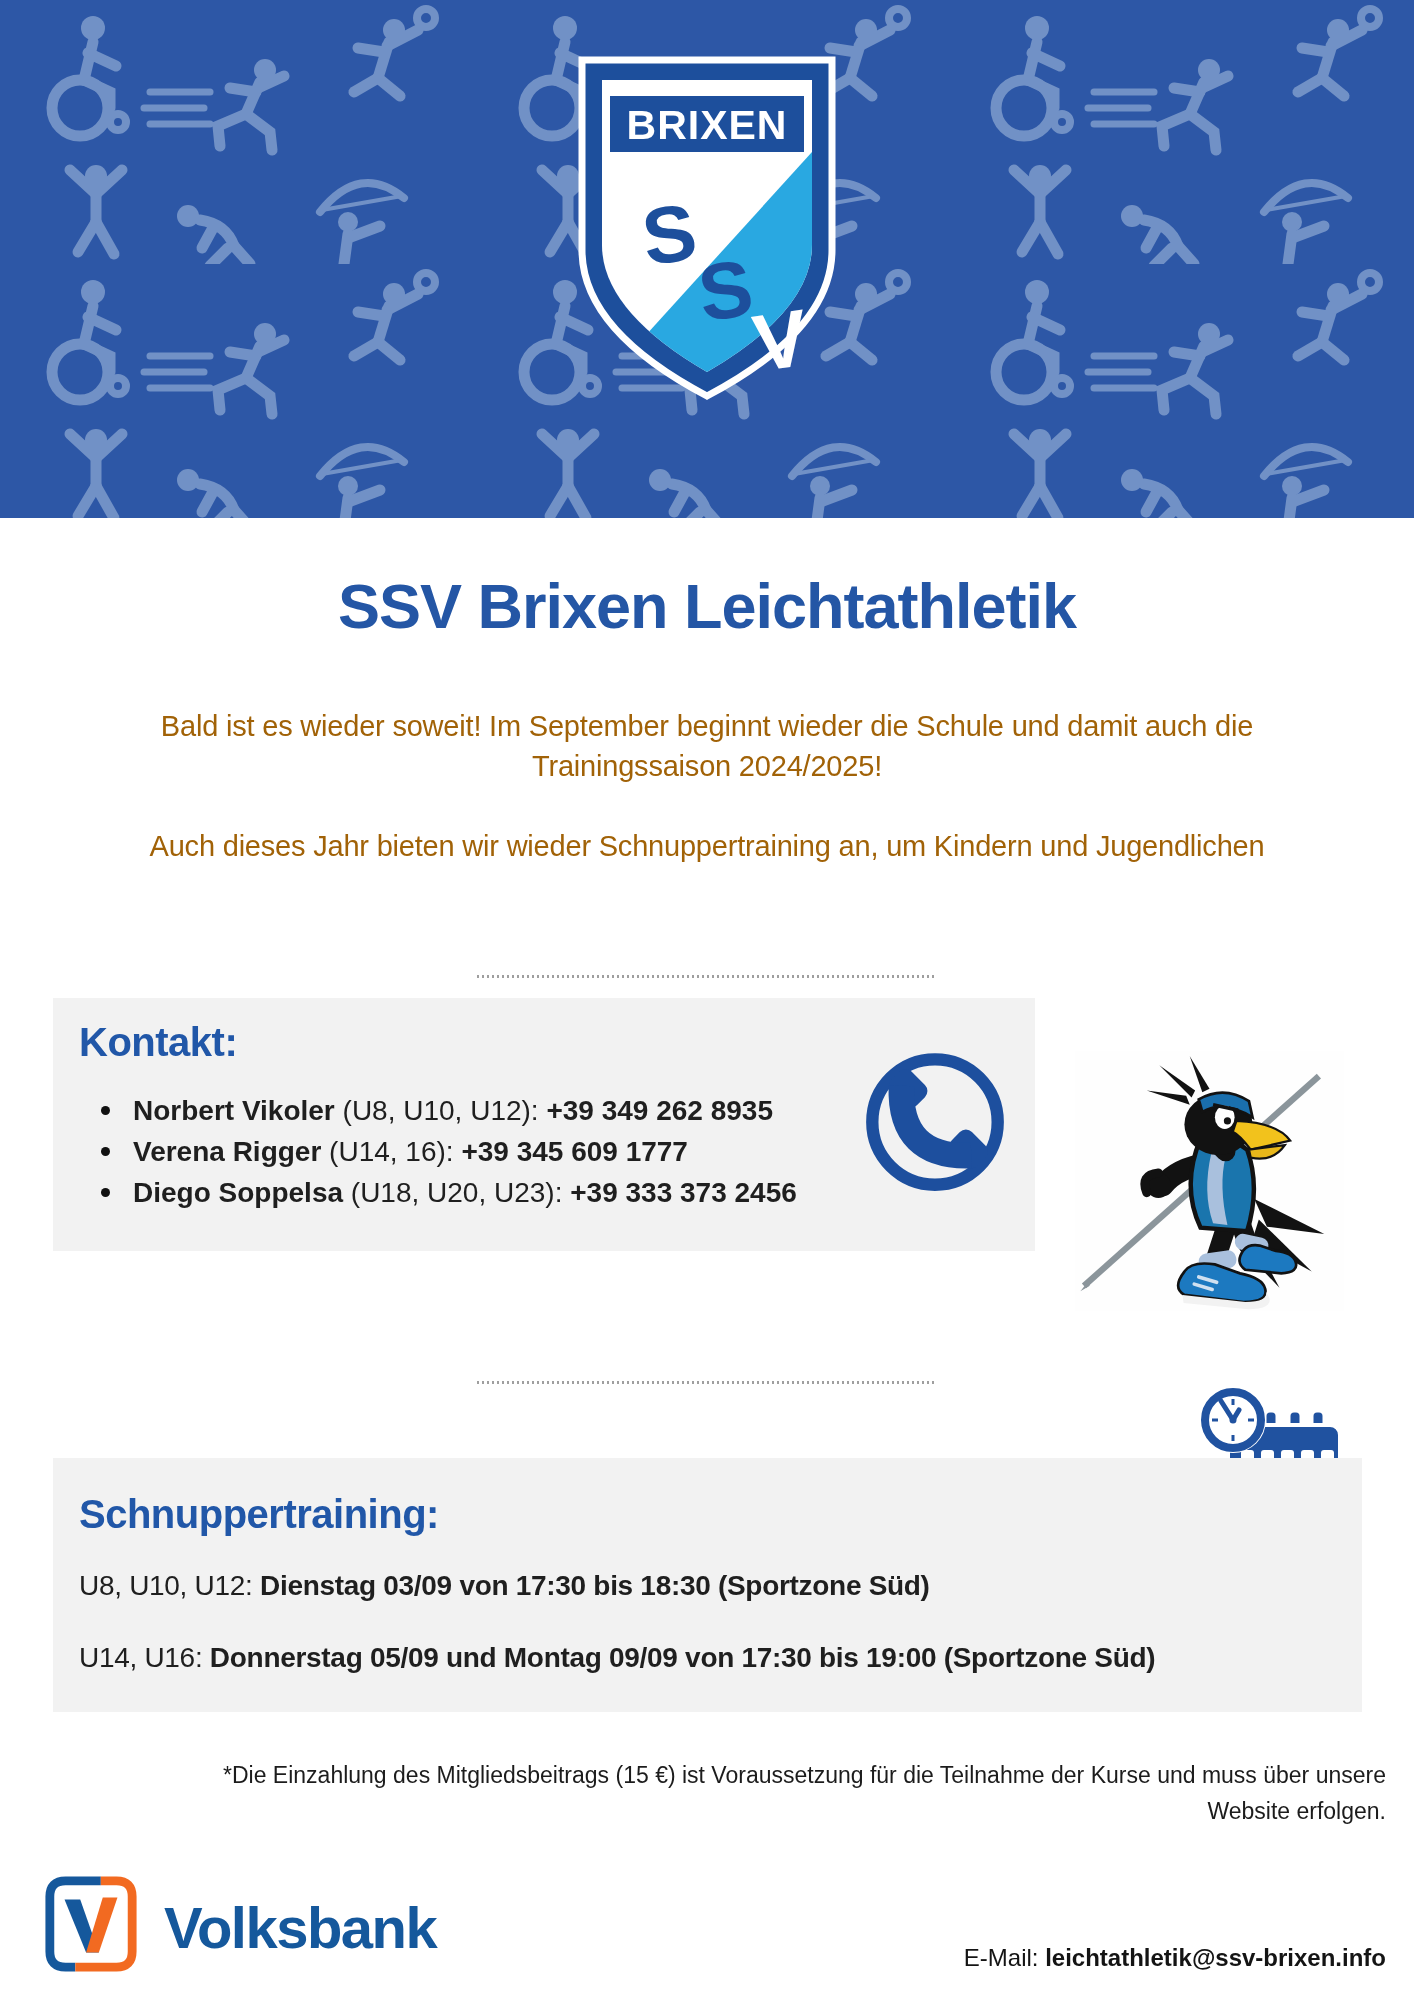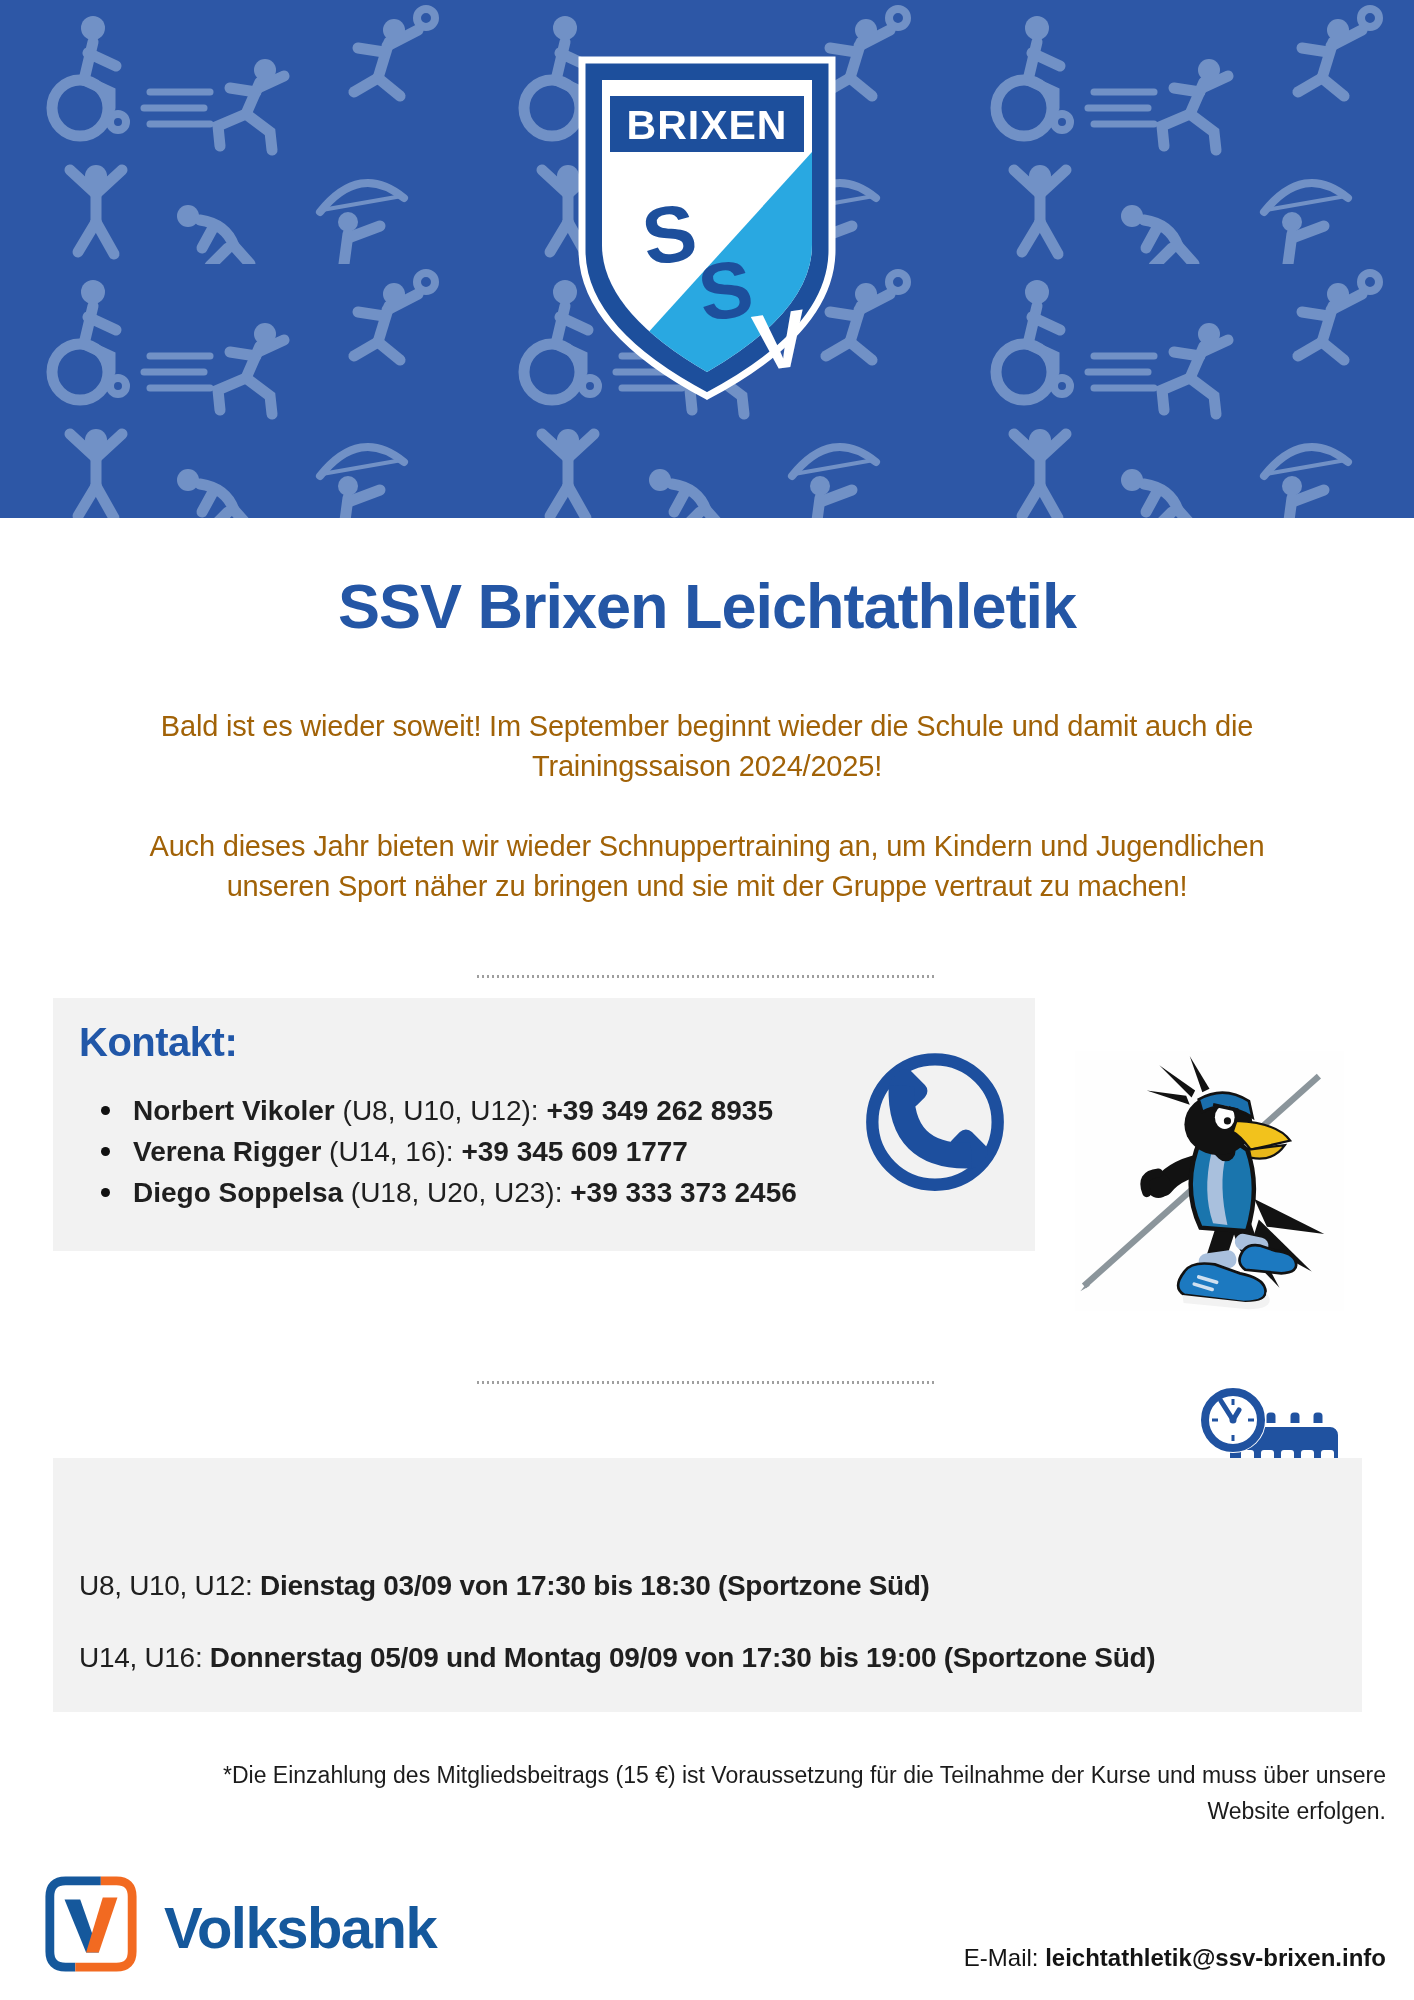--- a/index.html
+++ b/index.html
@@ -143,21 +143,20 @@
   </div>
 
   <h1 class="page-title">SSV Brixen Leichtathletik</h1>
 
   <div class="intro" id="p1">
     <div>Bald ist es wieder soweit! Im September beginnt wieder die Schule und damit auch die</div>
     <div>Trainingssaison 2024/2025!</div>
   </div>
   <div class="intro" id="p2">
     <div>Auch dieses Jahr bieten wir wieder Schnuppertraining an, um Kindern und Jugendlichen</div>
-    <div>unseren Sport näher zu bringen und sie mit der Gruppe vertraut zu machen!</div>
   </div>
 
   <div class="divider" id="divider1"></div>
 
   <div class="graybox" id="kontakt-box">
     <h2 class="section-heading" id="kontakt-heading">Kontakt:</h2>
     <ul class="contact-list">
       <li>
         <span class="b">Norbert Vikoler</span><span> (U8, U10, U12): </span><span class="b">+39 349 262 8935</span>
       </li>
@@ -254,20 +253,21 @@
       <circle cx="34" cy="34" r="33" fill="#ffffff"></circle>
       <circle cx="34" cy="34" r="28" fill="#ffffff" stroke="#2052a0" stroke-width="8"></circle>
       <path d="M34,13 V19 M55,34 H49 M34,55 V49 M13,34 H19" stroke="#2052a0" stroke-width="3"></path>
       <path d="M34,34 L22,15" stroke="#2052a0" stroke-width="5" stroke-linecap="round"></path>
       <path d="M34,34 L40,24" stroke="#2052a0" stroke-width="5" stroke-linecap="round"></path>
       <circle cx="34" cy="34" r="3.5" fill="#2052a0"></circle>
     </g>
   </svg>
 
   <div class="graybox" id="training-box">
+    <h2 class="section-heading" id="training-heading">Schnuppertraining:</h2>
     <div class="session" id="session1">
       <span>U8, U10, U12: </span><span class="b">Dienstag 03/09 von 17:30 bis 18:30 (Sportzone Süd)</span>
     </div>
     <div class="session" id="session2">
       <span>U14, U16: </span><span class="b">Donnerstag 05/09 und Montag 09/09 von 17:30 bis 19:00 (Sportzone Süd)</span>
     </div>
   </div>
 
   <div class="footnote">
     <div>*Die Einzahlung des Mitgliedsbeitrags (15 €) ist Voraussetzung für die Teilnahme der Kurse und muss über unsere</div>

